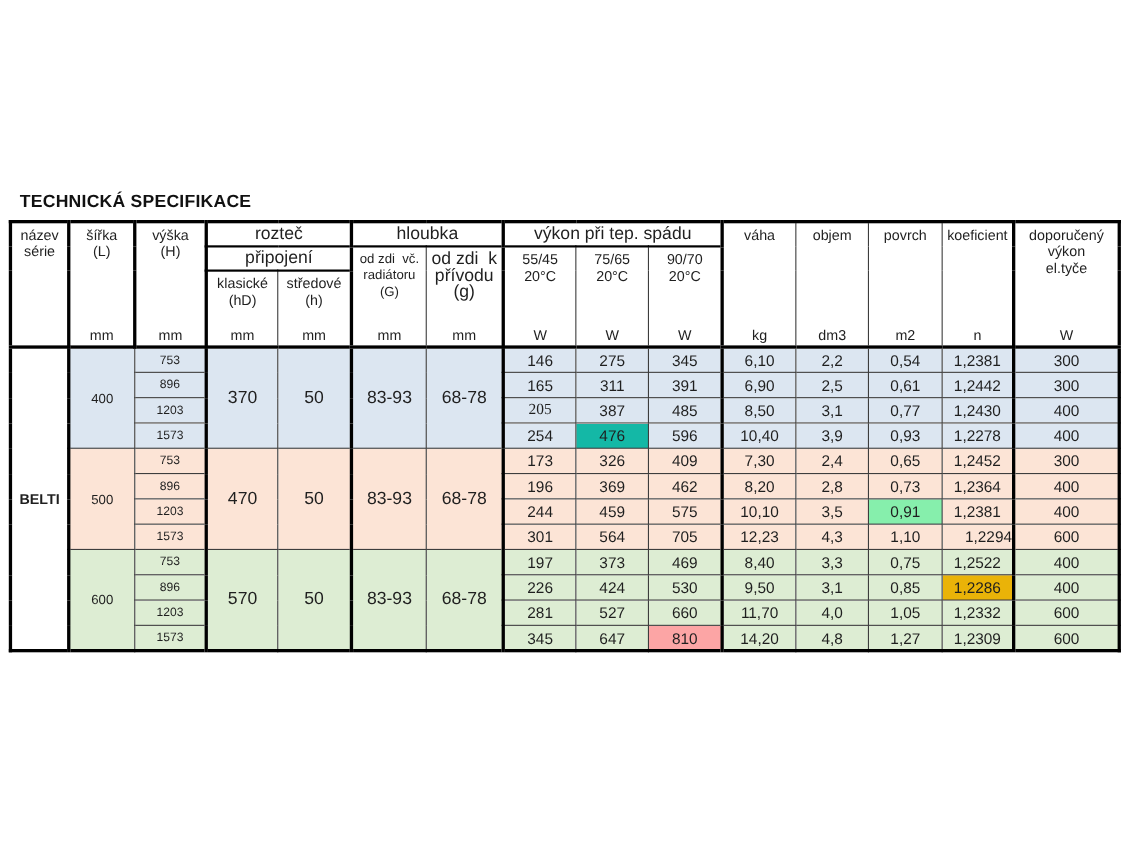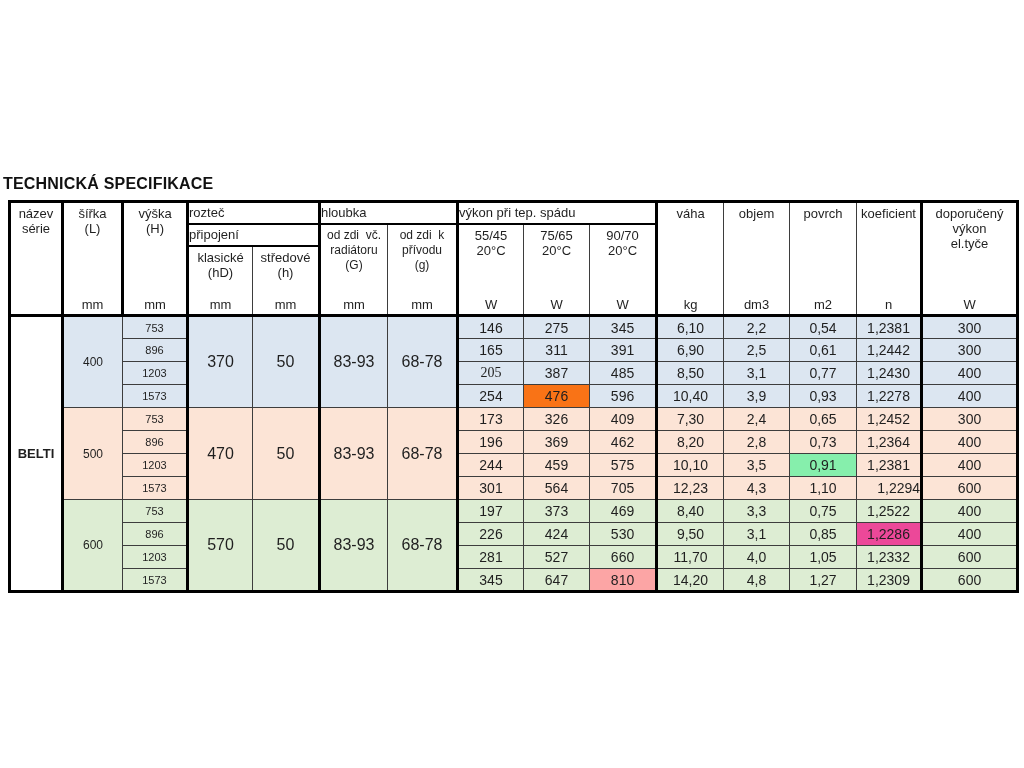--- a/index.html
+++ b/index.html
@@ -1,31 +1,31 @@
 <!DOCTYPE html>
 <html><head>
 <meta charset="utf-8">
 <style>
   html,body{margin:0;padding:0;background:#ffffff;}
   .page{position:relative;width:1024px;height:768px;background:#ffffff;overflow:hidden;
         font-family:"Liberation Sans", sans-serif;color:#1f1f1f;}
-  .title{position:absolute;left:3px;top:175px;margin:0;font-size:16px;font-weight:bold;
+  .title{position:absolute;left:18px;top:175px;margin:0;font-size:16px;font-weight:bold;
          color:#111;letter-spacing:.2px;}
   table.spec{position:absolute;left:8px;top:200px;border-collapse:collapse;table-layout:fixed;
              width:1008px;border:3px solid #000;}
   th,td{padding:0;margin:0;overflow:hidden;font-weight:normal;}
   
   .r3{border-right:3px solid #000;}
   .r1{border-right:1px solid #3d3d3d;}
   .b3{border-bottom:3px solid #000;}
   .b2{border-bottom:2px solid #000;}
   tbody td{border-bottom:1px solid #3d3d3d;}
   
   thead th{font-size:13px;line-height:15px;vertical-align:top;background:#fff;}
-  .grouphead{vertical-align:middle;text-align:left;font-size:13px;}
+  .grouphead{vertical-align:middle;text-align:center;font-size:16px;}
   .vcell{height:100%;display:flex;flex-direction:column;justify-content:space-between;
          align-items:center;box-sizing:border-box;padding:3px 1px 2px 1px;}
   .vcell .lbl{white-space:pre;text-align:center;}
   .vcell .unit{white-space:pre;text-align:center;}
   .topOnly{justify-content:flex-start;}
   .hfull{height:111px;}
   .hsub{height:89px;}
   .hsmall{height:67px;}
   
   tbody td{text-align:center;vertical-align:middle;font-size:14px;line-height:16px;background:#fff;}
@@ -122,21 +122,21 @@
         <th rowspan="2" class="r1 b3">
           <div class="vcell hsub">
               <span class="lbl" style="font-size:12px">od zdi  vč.
 radiátoru
 (G)</span>
               <span class="unit">mm</span>
             </div>
         </th>
         <th rowspan="2" class="r3 b3">
           <div class="vcell hsub">
-              <span class="lbl" style="font-size:12px">od zdi  k
+              <span class="lbl" style="font-size:16px">od zdi  k
 přívodu
 (g)</span>
               <span class="unit">mm</span>
             </div>
         </th>
         <th rowspan="2" class="r1 b3">
           <div class="vcell hsub">
               <span class="lbl">55/45
 20°C</span>
               <span class="unit">W</span>
@@ -211,21 +211,21 @@
         <td class="r3 grp0" style="background-color: rgb(220, 230, 241);">485</td>
         <td class="r1 grp0" style="background-color: rgb(220, 230, 241);">8,50</td>
         <td class="r1 grp0" style="background-color: rgb(220, 230, 241);">3,1</td>
         <td class="r1 grp0" style="background-color: rgb(220, 230, 241);">0,77</td>
         <td class="r3 grp0" style="background-color: rgb(220, 230, 241);">1,2430</td>
         <td class="grp0" style="background-color: rgb(220, 230, 241);">400</td>
       </tr>
       <tr>
         <td class="r3 vyska grp0" style="background-color: rgb(220, 230, 241);">1573</td>
         <td class="r1 grp0" style="background-color: rgb(220, 230, 241);">254</td>
-        <td class="r1 grp0" style="background-color: #f97316;">476</td>
+        <td class="r1 grp0" style="background-color: #14b8a6;">476</td>
         <td class="r3 grp0" style="background-color: rgb(220, 230, 241);">596</td>
         <td class="r1 grp0" style="background-color: rgb(220, 230, 241);">10,40</td>
         <td class="r1 grp0" style="background-color: rgb(220, 230, 241); text-align: center;">3,9</td>
         <td class="r1 grp0" style="background-color: rgb(220, 230, 241);">0,93</td>
         <td class="r3 grp0" style="background-color: rgb(220, 230, 241);">1,2278</td>
         <td class="grp0" style="background-color: rgb(220, 230, 241);">400</td>
       </tr>
 
       <tr>
         <td rowspan="4" class="r1 sirka grp1" style="background-color: rgb(252, 228, 214);">500</td>
@@ -294,21 +294,21 @@
         <td class="grp2" style="background-color: rgb(221, 237, 211);">400</td>
       </tr>
       <tr>
         <td class="r3 vyska grp2" style="background-color: rgb(221, 237, 211);">896</td>
         <td class="r1 grp2" style="background-color: rgb(221, 237, 211);">226</td>
         <td class="r1 grp2" style="background-color: rgb(221, 237, 211);">424</td>
         <td class="r3 grp2" style="background-color: rgb(221, 237, 211);">530</td>
         <td class="r1 grp2" style="background-color: rgb(221, 237, 211);">9,50</td>
         <td class="r1 grp2" style="background-color: rgb(221, 237, 211);">3,1</td>
         <td class="r1 grp2" style="background-color: rgb(221, 237, 211);">0,85</td>
-        <td class="r3 grp2" style="background-color: #ec4899; margin-top: 32px;">1,2286</td>
+        <td class="r3 grp2" style="background-color: #eab308; margin-top: 32px;">1,2286</td>
         <td class="grp2" style="background-color: rgb(221, 237, 211);">400</td>
       </tr>
       <tr>
         <td class="r3 vyska grp2" style="background-color: rgb(221, 237, 211);">1203</td>
         <td class="r1 grp2" style="background-color: rgb(221, 237, 211); text-align: center;">281</td>
         <td class="r1 grp2" style="background-color: rgb(221, 237, 211);">527</td>
         <td class="r3 grp2" style="background-color: rgb(221, 237, 211);">660</td>
         <td class="r1 grp2" style="background-color: rgb(221, 237, 211);">11,70</td>
         <td class="r1 grp2" style="background-color: rgb(221, 237, 211);">4,0</td>
         <td class="r1 grp2" style="background-color: rgb(221, 237, 211);">1,05</td>

